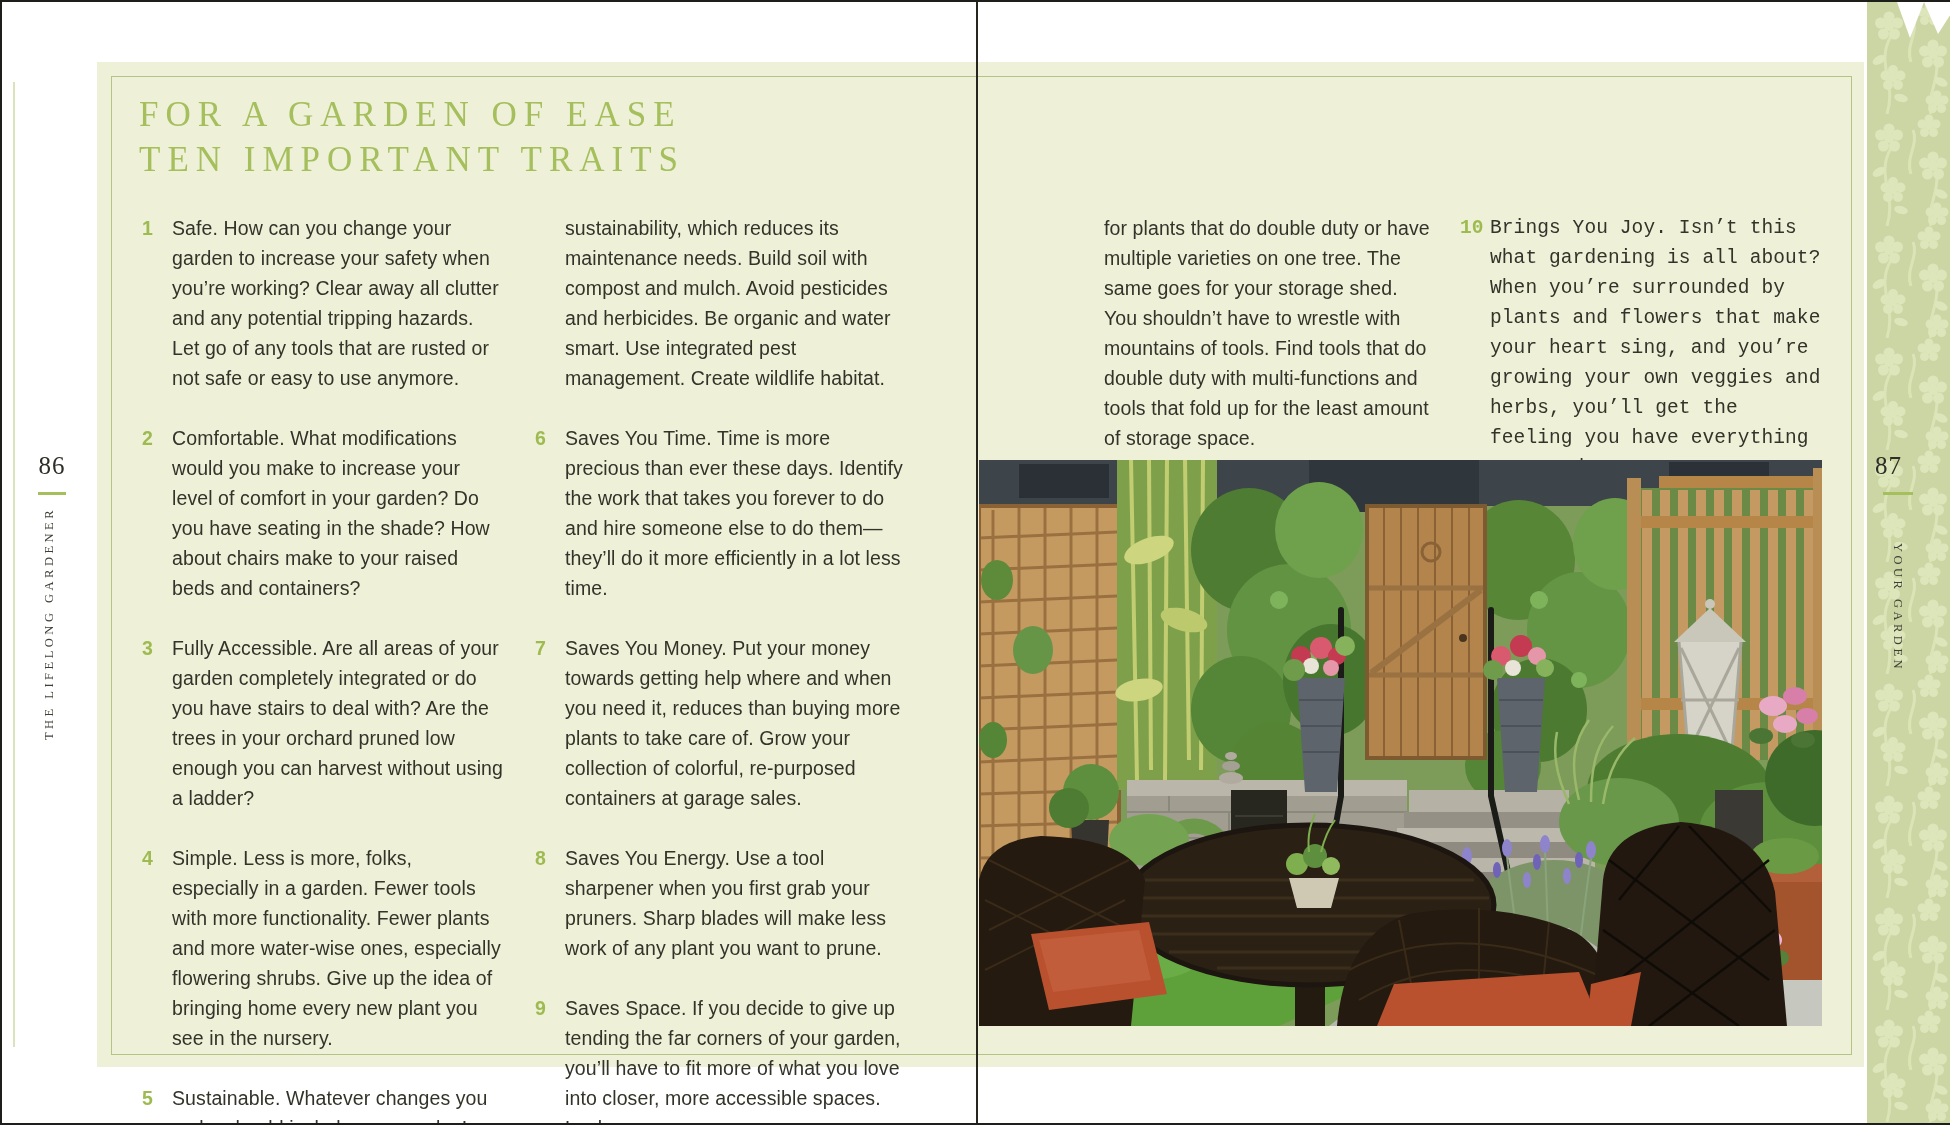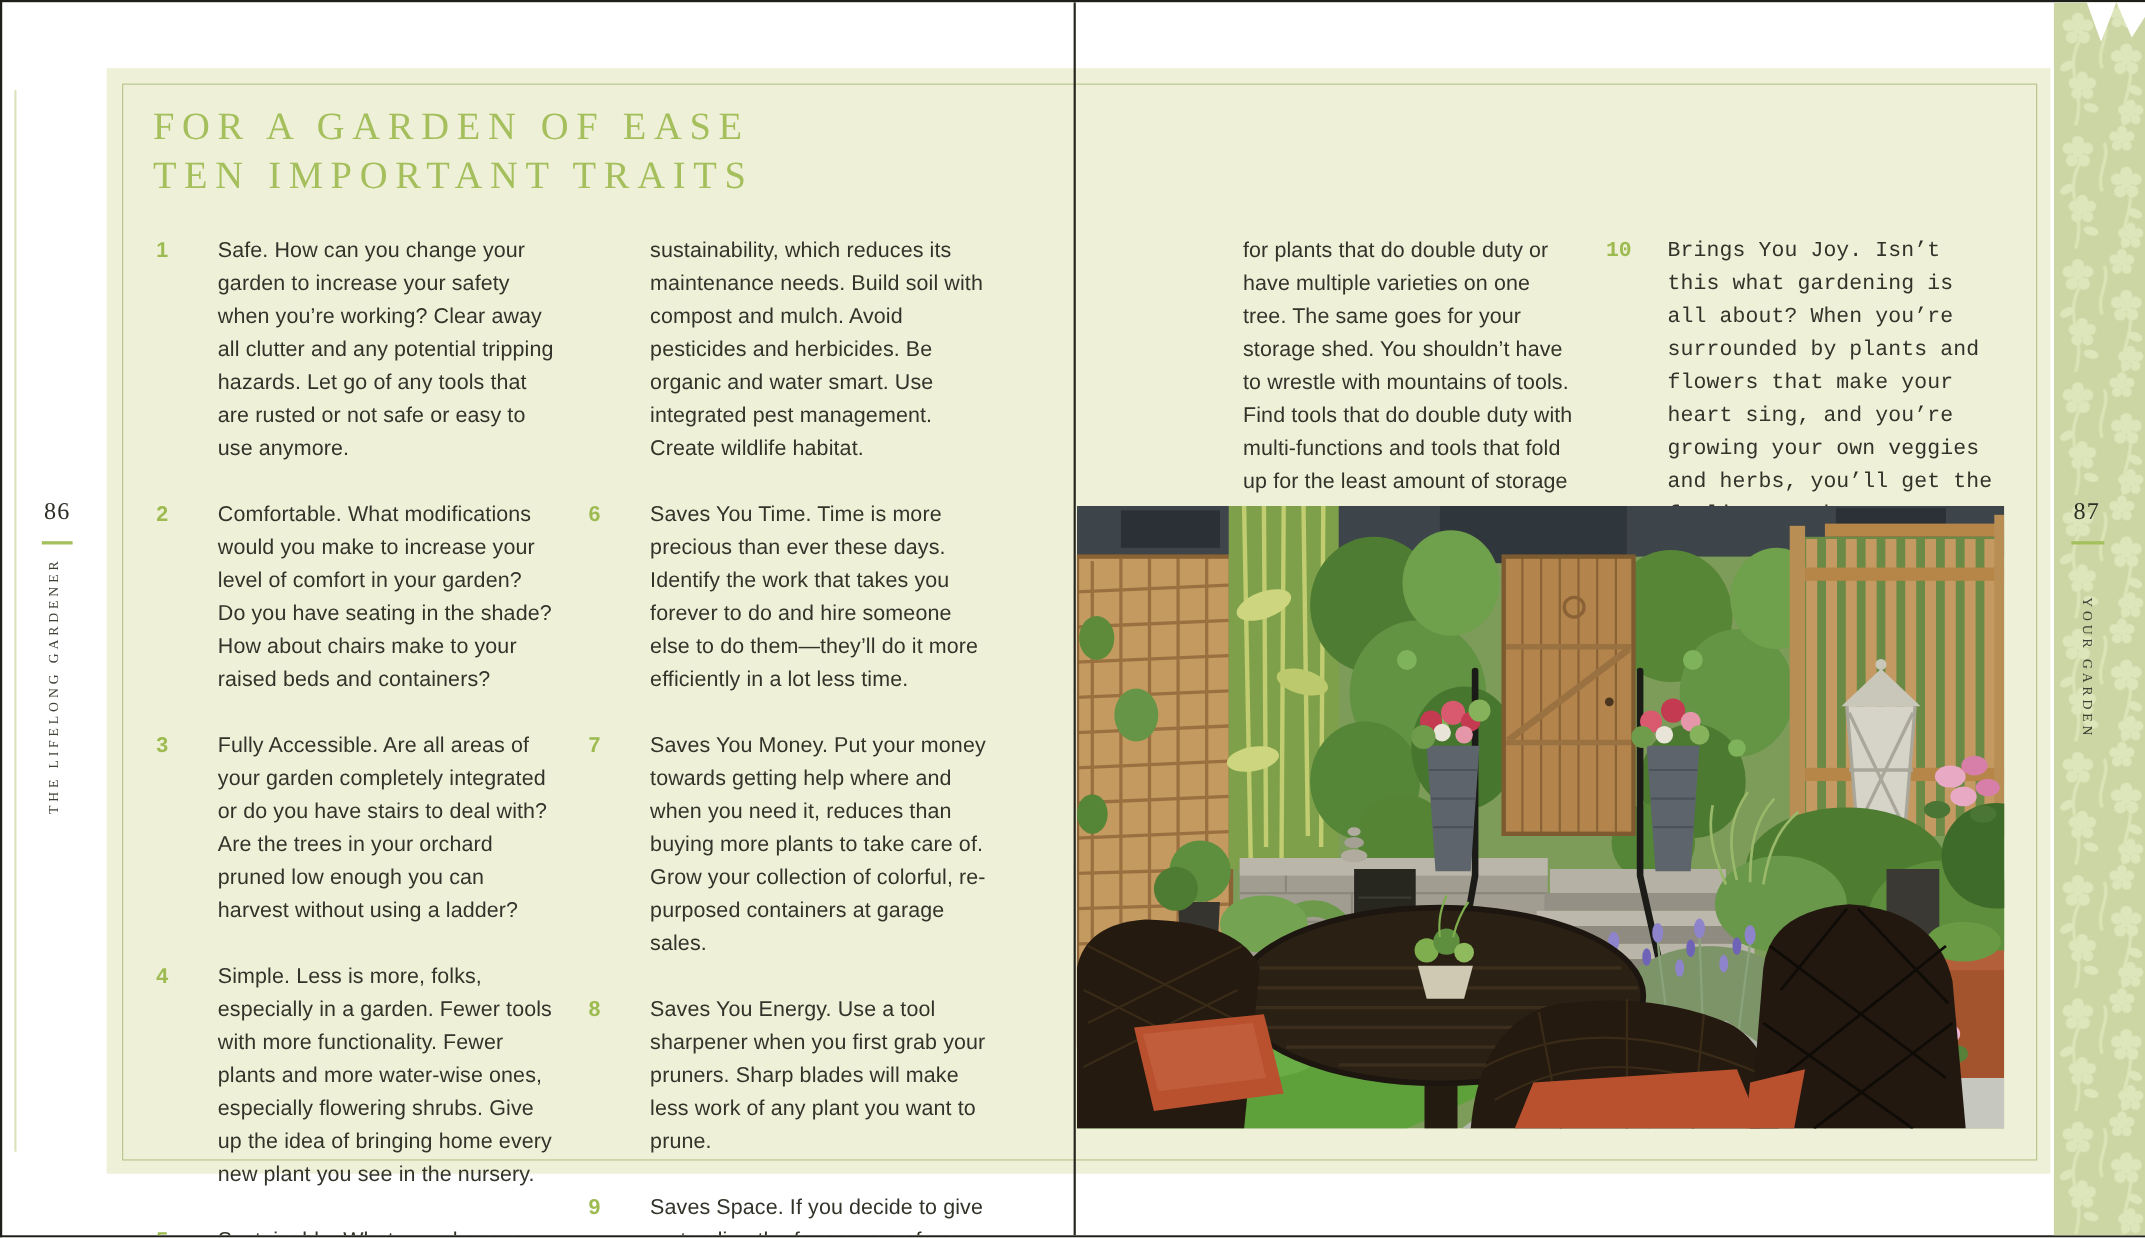--- a/index.html
+++ b/index.html
@@ -14,29 +14,29 @@
   #gutter{left:974px;top:0;width:2px;height:1125px;background:#26261f;z-index:40;}
   #page-edge-line{left:11px;top:80px;width:2px;height:965px;background:#dbe3bc;}
   
   #title{left:137px;top:90px;font-family:"Liberation Serif",serif;font-size:35px;line-height:45px;
          letter-spacing:7px;color:var(--accent_green);z-index:5;}
   
   .col{position:absolute;top:211px;z-index:5;}
   .col .block{display:flex;margin-bottom:30px;}
   .col .num{min-width:20px;margin-right:10px;font-weight:bold;color:var(--number_green);
             font-size:19.5px;line-height:30px;text-align:left;}
-  .col .txt{font-size:19.5px;line-height:30px;color:var(--text);letter-spacing:0.1px;margin-left:26px;}
+  .col .txt{font-size:19.5px;line-height:30px;color:var(--text);letter-spacing:0.1px;}
   #col-1{left:140px;width:362px;}
   #col-2{left:533px;width:370px;}
   #col-3{left:1072px;width:358px;}
   #col-4{left:1458px;width:362px;font-family:Liberation Mono, monospace;}
   
-  .pagenum{font-family:"Liberation Serif",serif;font-size:22px;color:#2e2e27;letter-spacing:1px;z-index:60;}
+  .pagenum{font-family:"Liberation Serif",serif;font-size:25px;color:#2e2e27;letter-spacing:1px;z-index:60;}
   #pagenum-left{left:28px;top:450px;width:44px;text-align:center;}
-  #pagenum-right{left:1873px;top:450px;width:44px;text-align:center;}
+  #pagenum-right{left:1873px;top:450px;width:44px;text-align:left;}
   .pagerule{height:3px;background:var(--accent_green);z-index:60;}
   #rule-left{left:36px;top:490px;width:28px;}
   #rule-right{left:1881px;top:490px;width:30px;}
   .vert{font-family:"Liberation Serif",serif;font-size:12.5px;letter-spacing:3.5px;color:#3f3f36;
         white-space:nowrap;z-index:60;}
   #vert-left{left:-73px;top:614px;width:240px;text-align:center;transform:rotate(-90deg);}
   #vert-right{left:1795px;top:598px;width:200px;text-align:center;transform:rotate(90deg);}
   
   #band{left:1865px;top:0;width:85px;height:1125px;z-index:50;}
   

